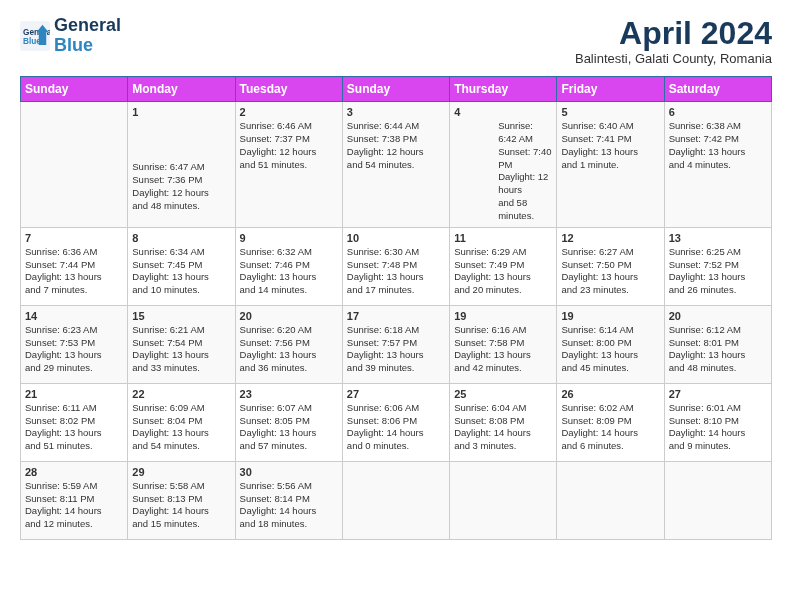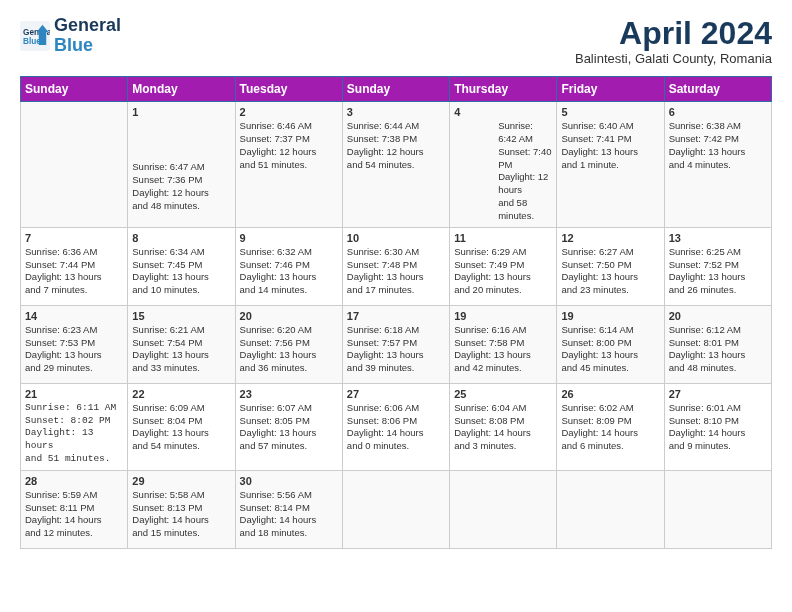--- a/index.html
+++ b/index.html
@@ -51,21 +51,21 @@
       font-size: 13px;
       color: #333;
       font-weight: normal;
     }
     table {
       width: 100%;
       border-collapse: collapse;
       table-layout: fixed;
     }
     thead tr th {
-      background-color: #a21caf;
+      background-color: #d946ef;
       color: #fff;
       font-size: 12px;
       font-weight: bold;
       padding: 5px 4px;
       text-align: left;
       border: 1px solid #2e6da4;
     }
     tbody tr td {
       border: 1px solid #ccc;
       vertical-align: top;
@@ -270,21 +270,21 @@
             <span class="day-num">20</span>
             <div class="cell-content" style="white-space: pre-line;">Sunrise: 6:12 AM
 Sunset: 8:01 PM
 Daylight: 13 hours
 and 48 minutes.</div>
           </td>
         </tr>
         <tr>
           <td>
             <span class="day-num">21</span>
-            <div class="cell-content" style="white-space: pre-line; font-family: Liberation Mono, monospace;">Sunrise: 6:11 AM
+            <div class="cell-content" style="white-space: pre-line;">Sunrise: 6:11 AM
 Sunset: 8:02 PM
 Daylight: 13 hours
 and 51 minutes.</div>
           </td>
           <td>
             <span class="day-num">22</span>
             <div class="cell-content" style="white-space: pre-line;">Sunrise: 6:09 AM
 Sunset: 8:04 PM
 Daylight: 13 hours
 and 54 minutes.</div>

